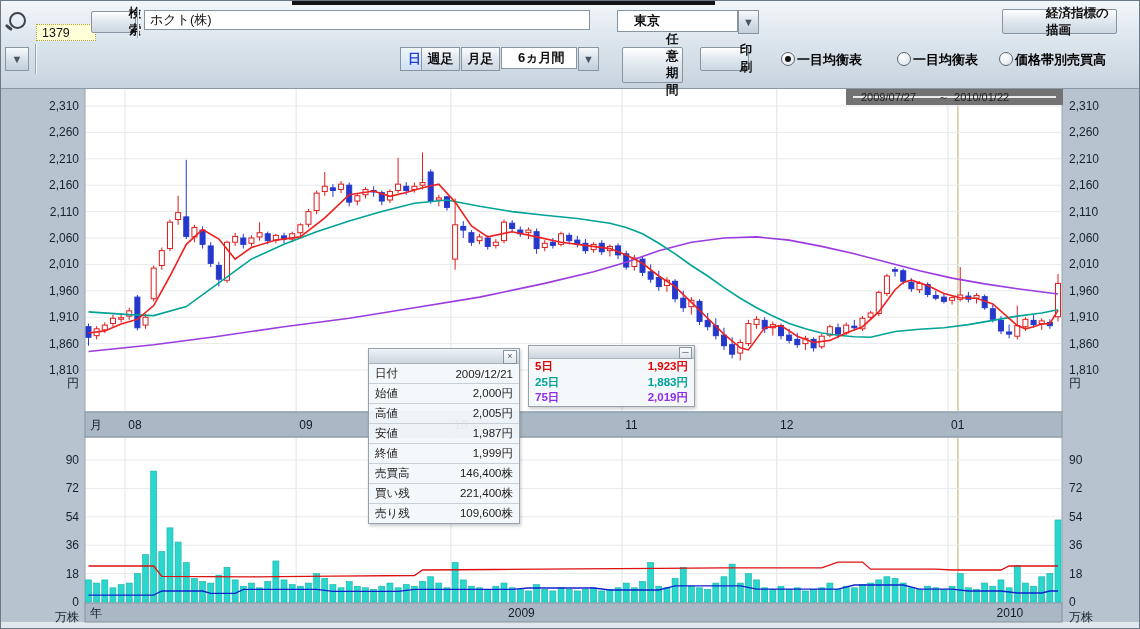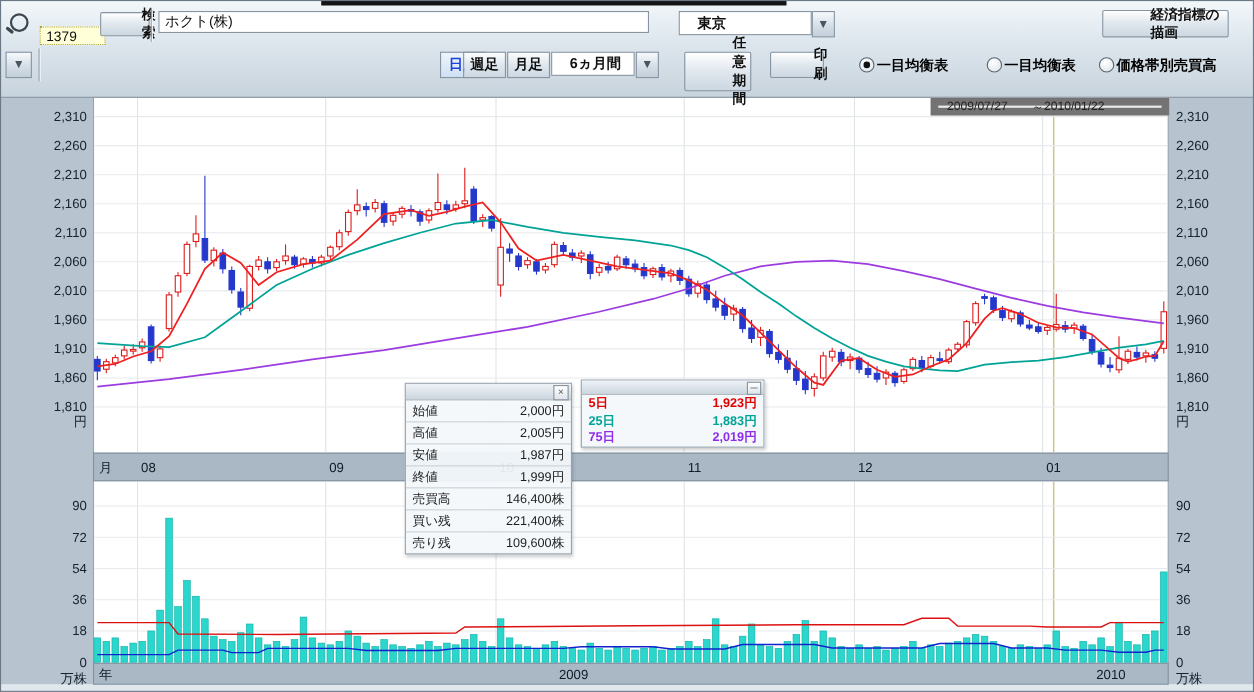--- a/index.html
+++ b/index.html
@@ -66,21 +66,21 @@
   .radio-label{position:absolute;font-size:13px;font-weight:600;color:#000;}
   .groove{position:absolute;width:0;border-left:1px solid #9aa6b2;border-right:1px solid #f5f8fa;}
   
   .daterange{
     position:absolute;left:846px;top:89px;width:217px;height:16px;z-index:3;
     background:#ebebeb;border:7px solid #737373;box-sizing:border-box;
     font-size:11px;color:#222;display:flex;align-items:center;
   }
   .daterange .s1{margin-left:8px;}
   .daterange .s2{margin-left:22px;}
-  .daterange .s3{}
+  .daterange .s3{margin-left:5px;}
   .tooltip{
     position:absolute;z-index:4;background:rgba(243,247,251,0.93);
     border:1px solid #98a2ac;box-shadow:1px 2px 3px rgba(40,50,60,0.25);
     box-sizing:border-box;
   }
   .tooltip .titlebar{
     height:14px;background:linear-gradient(180deg,#eef3f7,#ccd6de);
     border-bottom:1px solid #aab4bc;position:relative;
   }
   .tt-btn{
@@ -615,20 +615,24 @@
   <span class="s2">～</span>
   <span class="s3">2010/01/22</span>
 </div>
 
 <div class="tooltip" style="left:368px;top:348px;width:152px;">
   <div class="titlebar">
     <div class="tt-btn">×</div>
   </div>
   <div id="price-tt-rows">
       <div class="tt-row">
+        <span>日付</span>
+        <span>2009/12/21</span>
+      </div>
+      <div class="tt-row">
         <span>始値</span>
         <span>2,000円</span>
       </div>
       <div class="tt-row">
         <span>高値</span>
         <span>2,005円</span>
       </div>
       <div class="tt-row">
         <span>安値</span>
         <span>1,987円</span>

